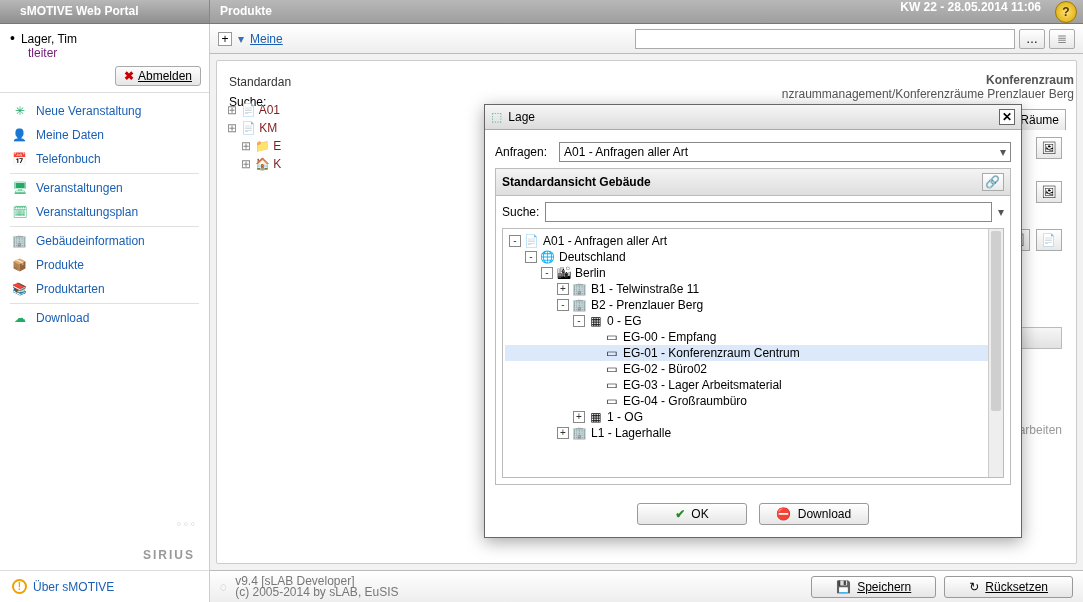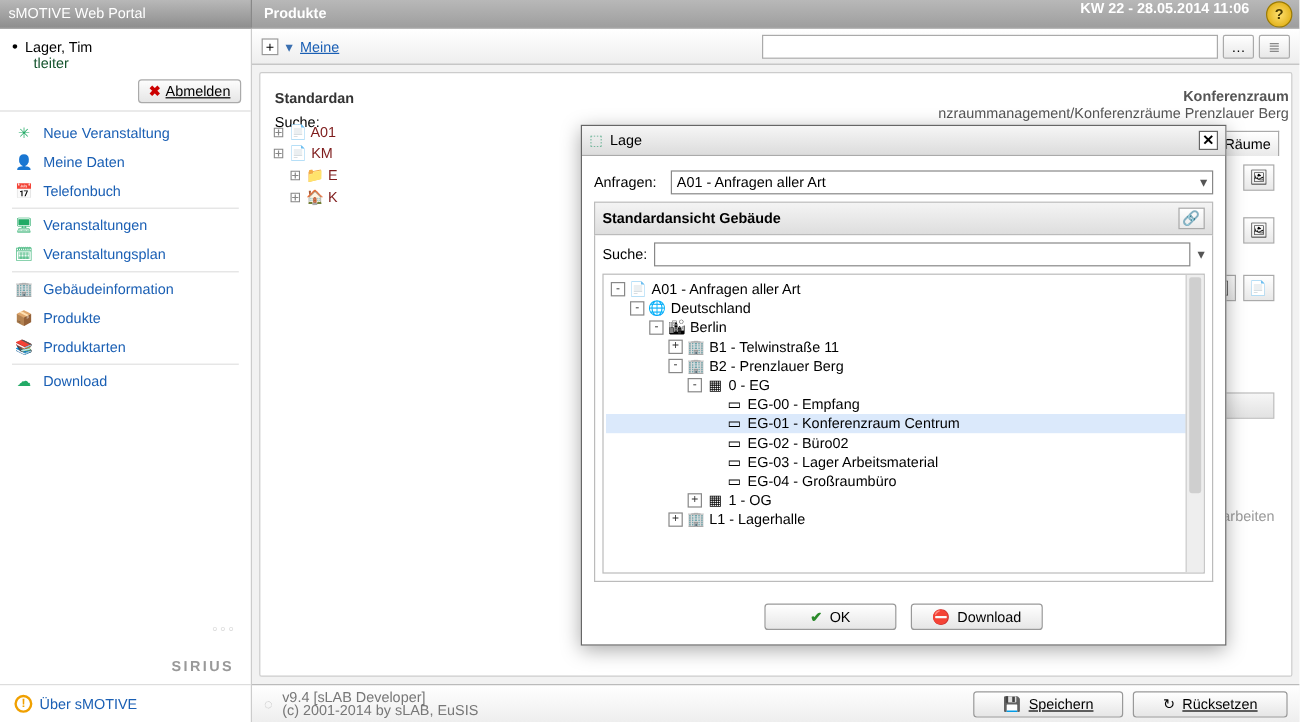--- a/index.html
+++ b/index.html
@@ -2,32 +2,32 @@
 <html><head>
 <meta charset="utf-8">
 <style>
 * { box-sizing: border-box; margin: 0; padding: 0; font-family: Arial, Helvetica, sans-serif; font-size: 12px; }
 html, body { width: 1083px; height: 602px; overflow: hidden; background: #fff; }
 
 .app { display: flex; flex-direction: column; height: 100%; }
 
 
 .topbar { display: flex; height: 24px; background: linear-gradient(#b8b8b8,#9e9e9e); border-bottom: 1px solid #777; color: #fff; }
-.topbar .brand { width: 210px; padding: 4px 7px; font-weight: normal; background: linear-gradient(#b8b8b8,#8e8e8e); border-right:1px solid #888;}
+.topbar .brand { width: 210px; padding: 4px 20px; font-weight: bold; background: linear-gradient(#b8b8b8,#8e8e8e); border-right:1px solid #888;}
 .topbar .title { flex: 0 0 auto; padding: 4px 10px; font-weight: bold; }
 .topbar .spacer { flex: 1; }
 .topbar .clock { padding: 0 10px; font-weight: bold; }
 .topbar .help { width: 22px; height: 22px; margin: 1px 6px 0 4px; border-radius: 50%; background: radial-gradient(#ffe070,#d9a400); border:1px solid #9c7b00; display:flex; align-items:center; justify-content:center; color:#4a3a00; font-weight:bold; }
 
 
 .main { flex: 1; display: flex; min-height:0; }
 .sidebar { width: 210px; background: #fff; border-right: 1px solid #ccc; display:flex; flex-direction:column; }
 .userbox { padding: 6px 10px; }
 .userbox .name::before { content:"\2022"; color:#000; margin-right:6px; font-size:14px; }
-.userbox .login { color:#14532d; margin-left:18px; }
+.userbox .login { color:#701a75; margin-left:18px; }
 .logout-wrap { text-align:right; padding:0 8px 6px; border-bottom:1px solid #ddd; }
 .btn { display:inline-flex; align-items:center; gap:4px; padding:2px 8px; background:linear-gradient(#fdfdfd,#e6e6e6); border:1px solid #aaa; border-radius:3px; cursor:pointer; }
 .btn .x { color:#c00; font-weight:bold; }
 .nav { padding:6px 0; }
 .nav-item { display:flex; align-items:center; gap:8px; padding:5px 12px; color:#1a5fb4; cursor:pointer; }
 .nav-item .ico { width:16px; display:inline-flex; justify-content:center; color:#2a6; }
 .nav-sep { border-top:1px solid #e0e0e0; margin:2px 10px; }
 .sidebar-bottom { margin-top:auto; }
 .sirius { text-align:right; padding:0 14px 8px; color:#bbb; font-size:14px; letter-spacing:2px; position:relative;}
 .sirius .bubbles { position:absolute; right:12px; top:-26px; opacity:.5;}
@@ -40,21 +40,21 @@
 .contentbar .expand { width:14px; border:1px solid #999; text-align:center; line-height:12px; background:#fff;}
 .contentbar .filt { color:#1a5fb4; text-decoration:underline; }
 .contentbar .rightbtns { margin-left:auto; display:flex; gap:4px; }
 .contentbar .sq { width:26px; height:20px; border:1px solid #aaa; background:linear-gradient(#fff,#e8e8e8); border-radius:2px; display:flex;align-items:center;justify-content:center;}
 .contentbody { flex:1; position:relative; padding:6px; }
 
 
 .bg-panel { position:absolute; inset:6px; background:#fff; border:1px solid #ccc; border-radius:2px; }
 .bg-left { position:absolute; left:10px; top:40px; width:250px; color:#7f1d1d; line-height:18px;}
 .bg-row::before{content:"\229E"; color:#888; margin-right:4px;}
-.bg-label { position:absolute; left:12px; top:14px; font-weight:bold; color:#333; }
+.bg-label { position:absolute; left:12px; top:14px; font-weight:normal; color:#333; }
 .bg-search { position:absolute; left:12px; top:34px; }
 
 
 .right-hints { position:absolute; right:2px; top:12px; text-align:right; color:#555;}
 .right-tabs { position:absolute; right:10px; top:48px; display:flex; gap:0; }
 .rtab { border:1px solid #aaa; border-bottom:none; padding:3px 6px; background:linear-gradient(#fff,#e9e9e9); }
 .btnrow { position:absolute; right:14px; display:flex; gap:6px;}
 .btnrow.r1{ top:76px;} .btnrow.r2{ top:120px;} .btnrow.r3{ top:168px;}
 .sqb { width:26px; height:22px; border:1px solid #aaa; background:linear-gradient(#fff,#e8e8e8); display:flex;align-items:center;justify-content:center;}
 
@@ -237,21 +237,21 @@
               </span>
             <span class="dis">✎ <span>Bearbeiten</span></span>
           </div>
         </div>
       </div>
 
       <div class="bottombar">
         <span style="color:#aaa;">◌</span>
         <div class="ver">
           <div>v9.4 [sLAB Developer]</div>
-          <div>(c) 2001-2014 by sLAB, EuSIS</div>
+          <div>(c) 2005-2014 by sLAB, EuSIS</div>
         </div>
         <div class="bspacer"></div>
         <button class="bbtn">💾 <u>Speichern</u></button>
         <button class="bbtn">↻ <u>Rücksetzen</u></button>
       </div>
 
       <div class="dialog">
         <div class="dlg-title">
           <span style="color:#5a8;">⬚</span>
           <span>Lage</span>

